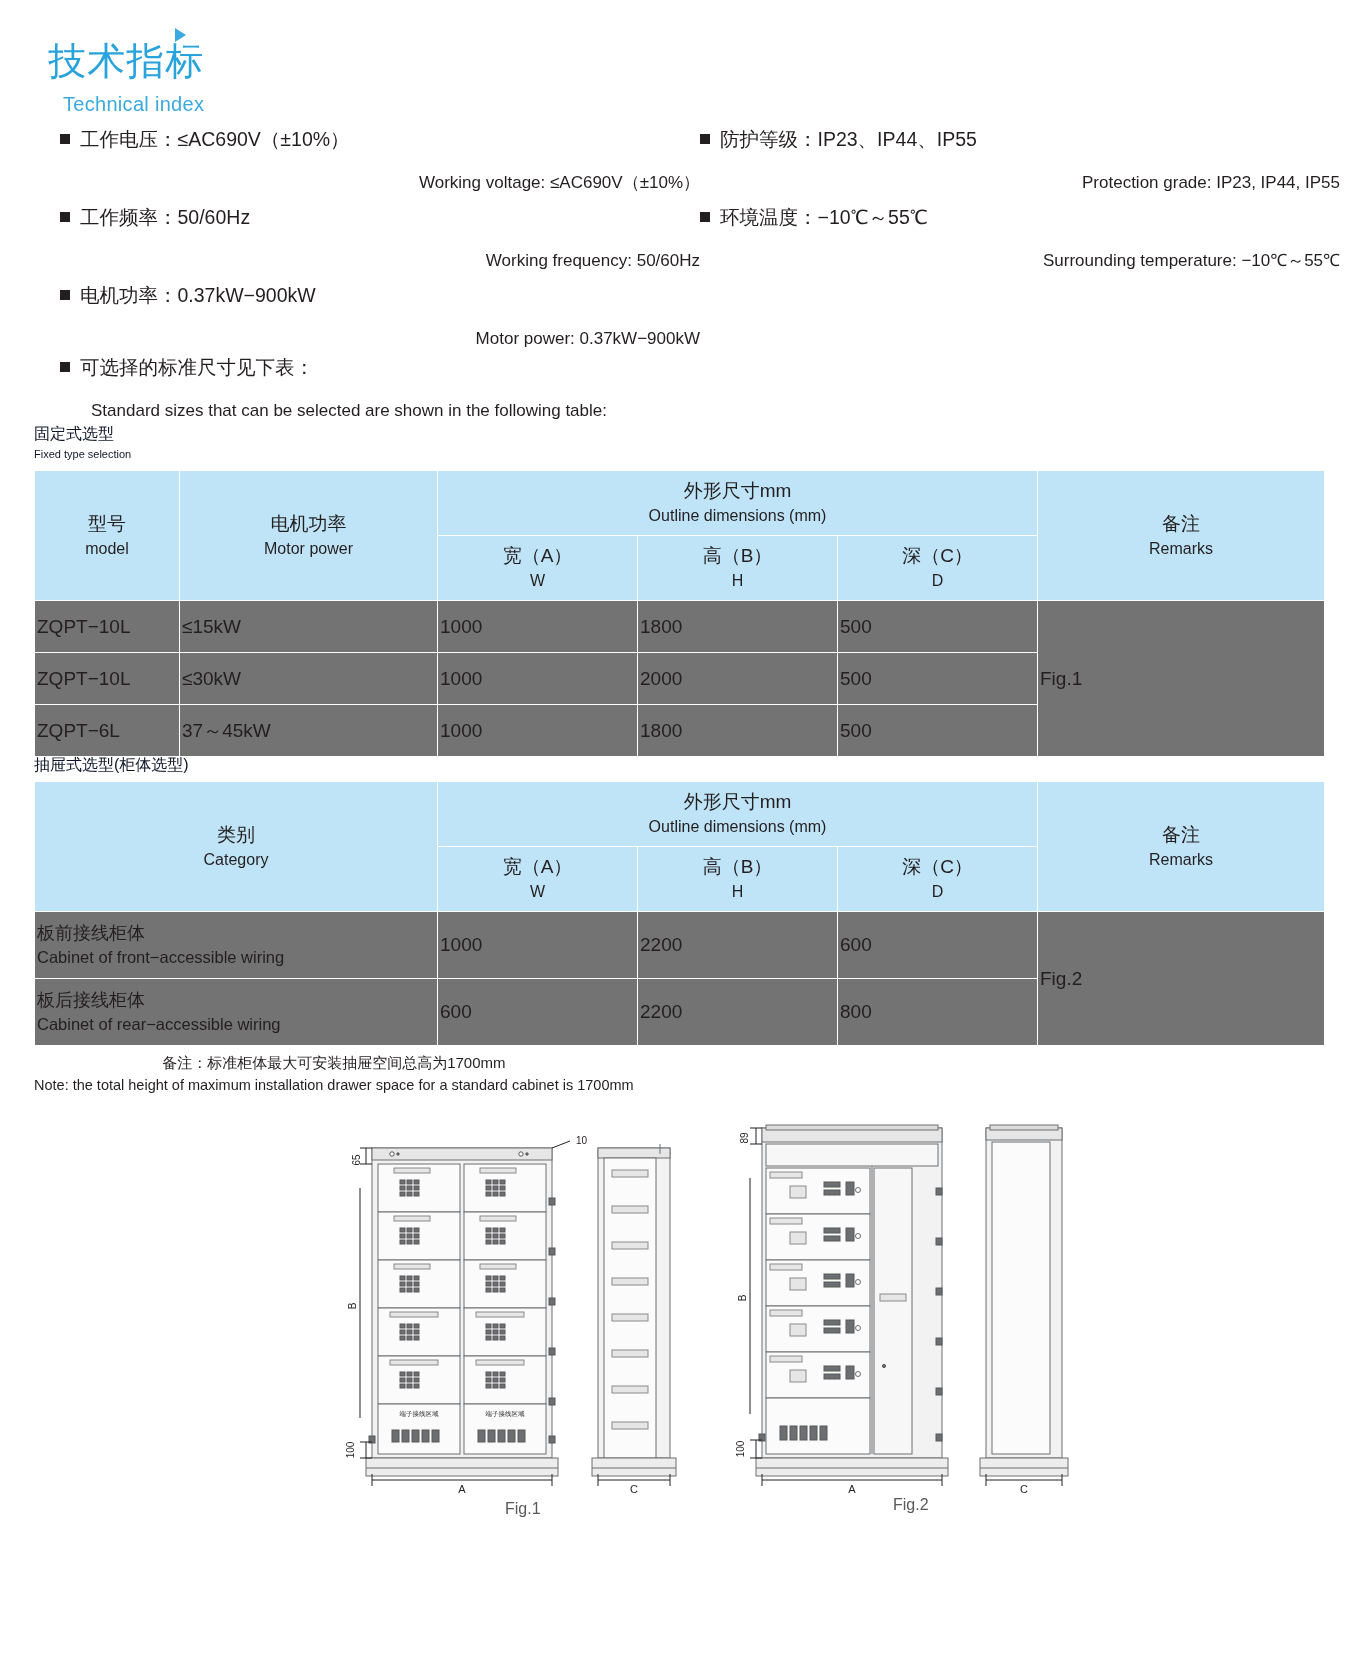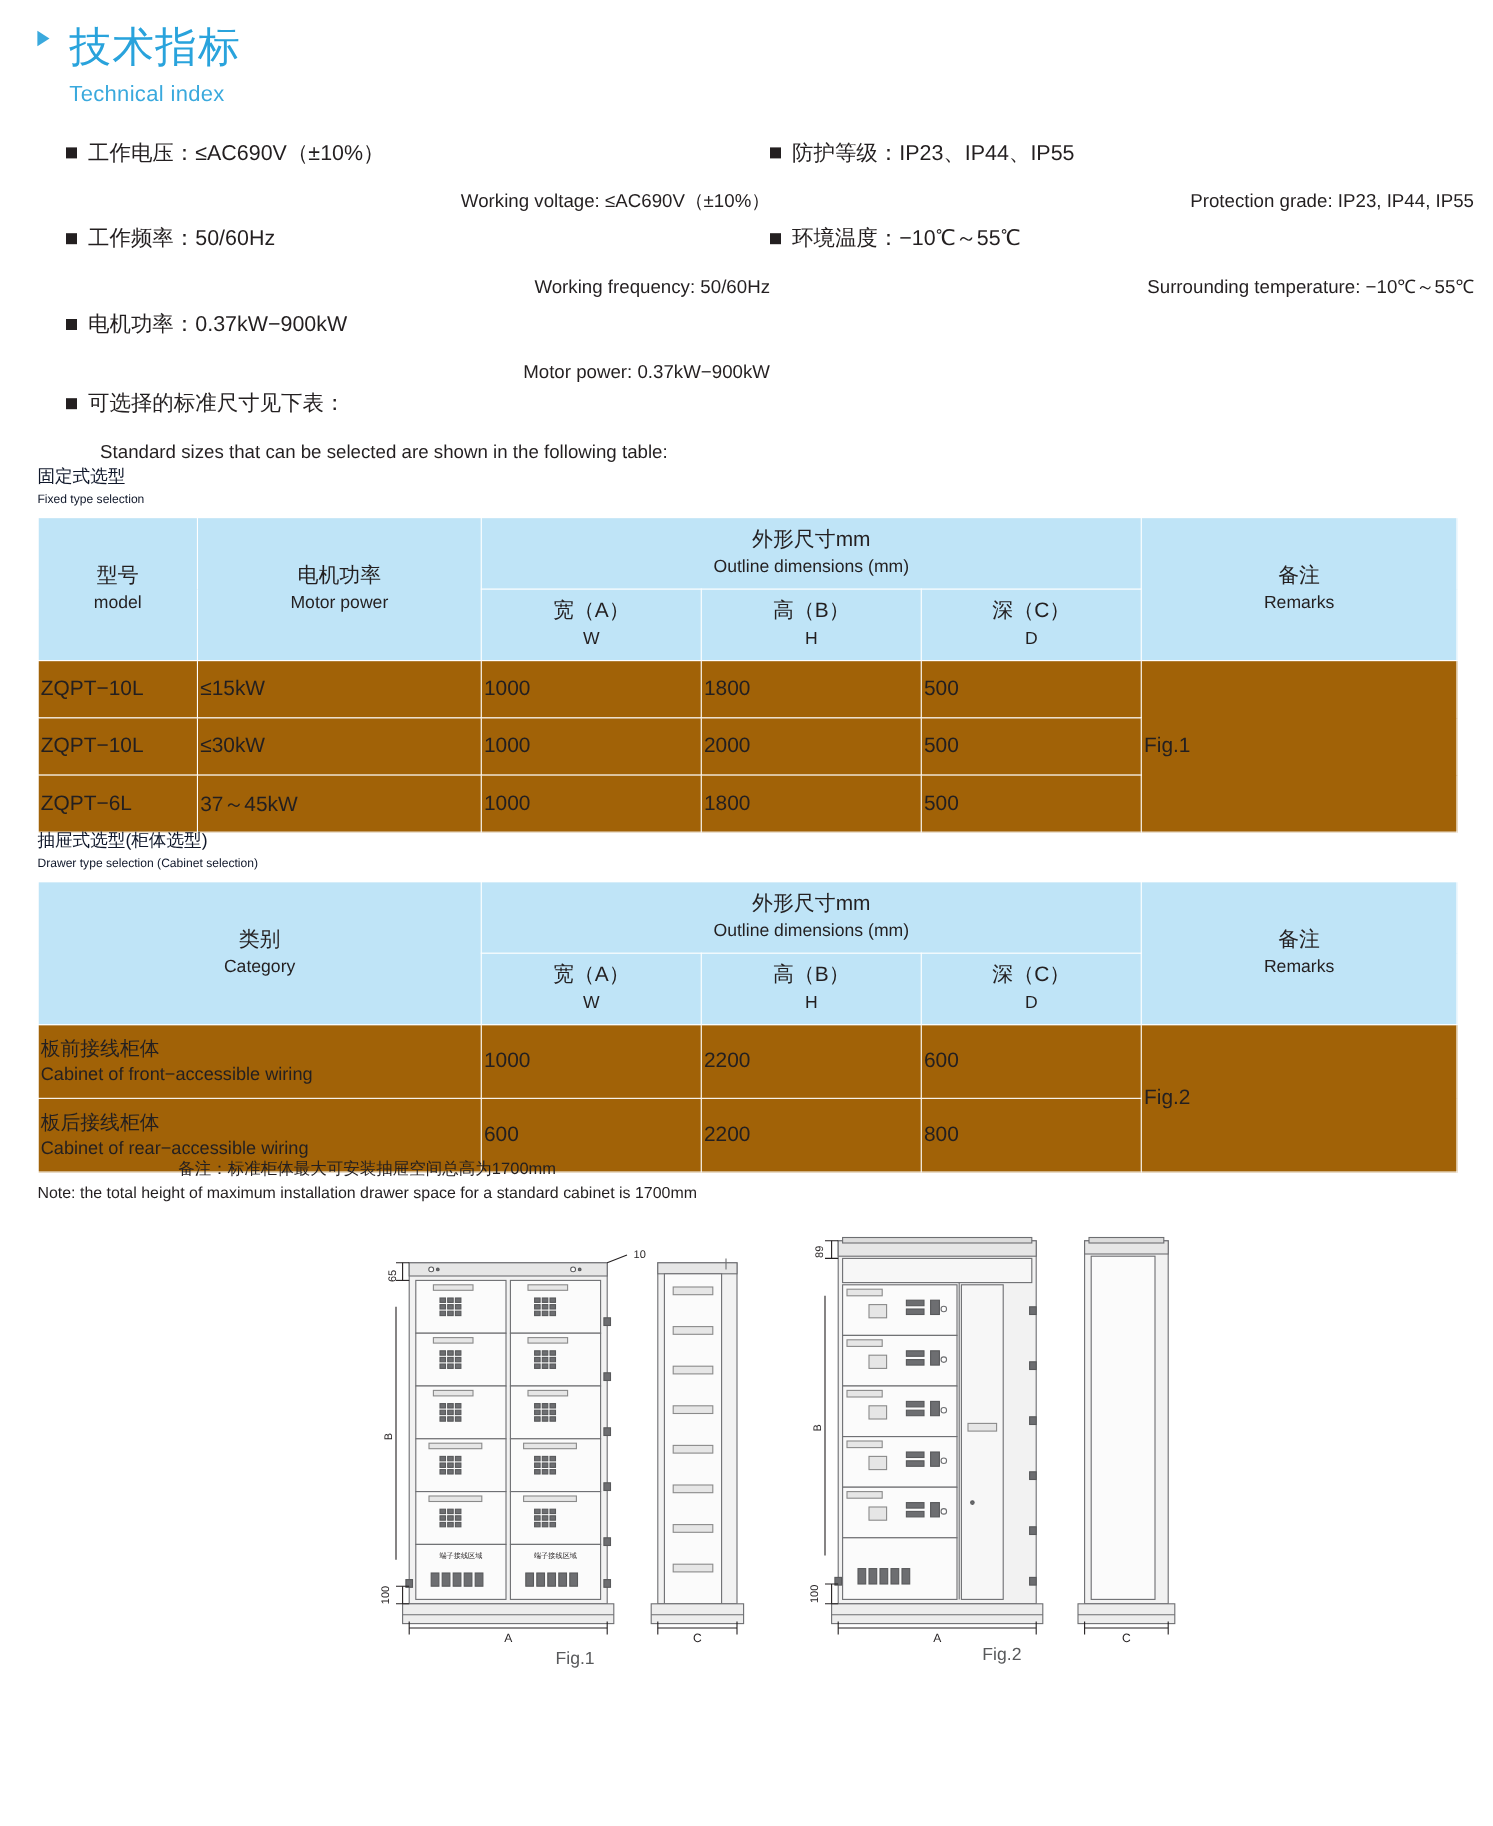--- a/index.html
+++ b/index.html
@@ -23,21 +23,22 @@
   }
 
   
   .header {
     position: absolute;
     left: 34px;
     top: 24px;
   }
   .title-row {
     display: flex;
-    align-items: flex-start;
+    align-items: flex-end;
+    flex-direction: column;
   }
   .tri-icon {
     width: 0;
     height: 0;
     border-left: 11px solid #3aa9dd;
     border-top: 7px solid transparent;
     border-bottom: 7px solid transparent;
     margin-right: 18px;
     margin-top: 4px;
   }
@@ -132,21 +133,21 @@
     background: #bfe4f7;
     font-size: 19px;
     line-height: 25px;
     padding: 7px 2px;
   }
   table.dt thead th .en {
     font-size: 16px;
     display: block;
   }
   table.dt tbody td {
-    background: #a16207;
+    background: #737373;
     font-size: 19px;
     padding: 9px 2px;
     height: 33px;
   }
   table.dt tbody td.txtcell {
     font-size: 18px;
     line-height: 24px;
   }
   table.dt tbody td.txtcell .en {
     font-size: 16.5px;
@@ -322,21 +323,20 @@
           <td>1800</td>
           <td>500</td>
         </tr>
       </tbody>
     </table>
   </div>
 
   <div id="drawer-section">
     <div class="tbl-caption">
       <div class="cn">抽屉式选型(柜体选型)</div>
-      <div class="en">Drawer type selection (Cabinet selection)</div>
     </div>
     <table class="dt" style="margin-top:6px;">
       <colgroup>
         <col style="width:403px">
         <col style="width:200px">
         <col style="width:200px">
         <col style="width:200px">
         <col style="width:287px">
       </colgroup>
       <thead>

